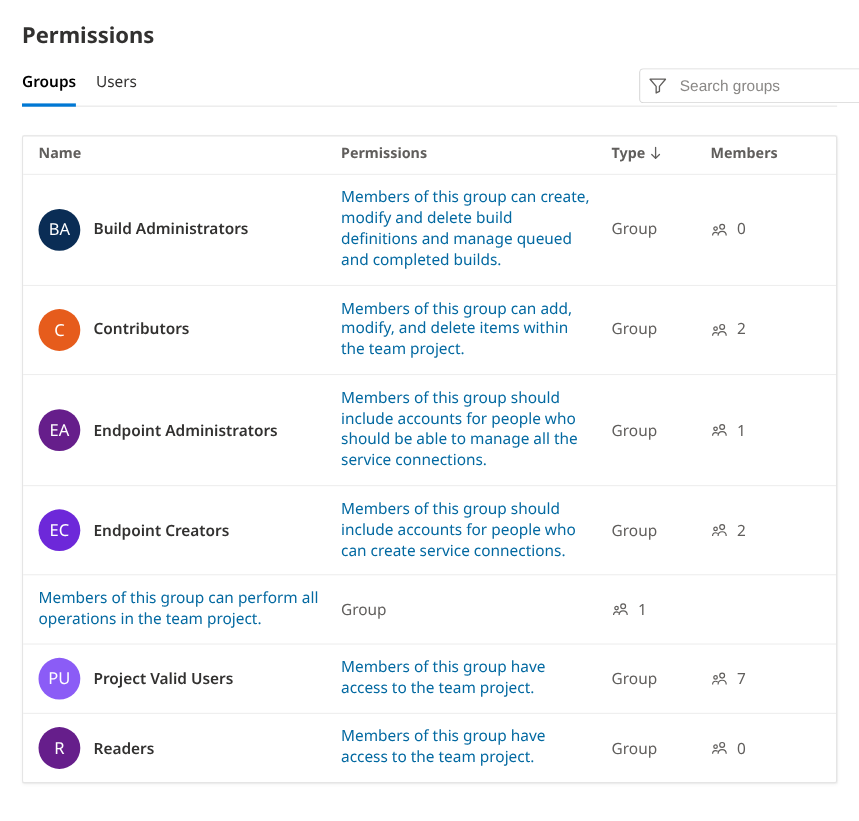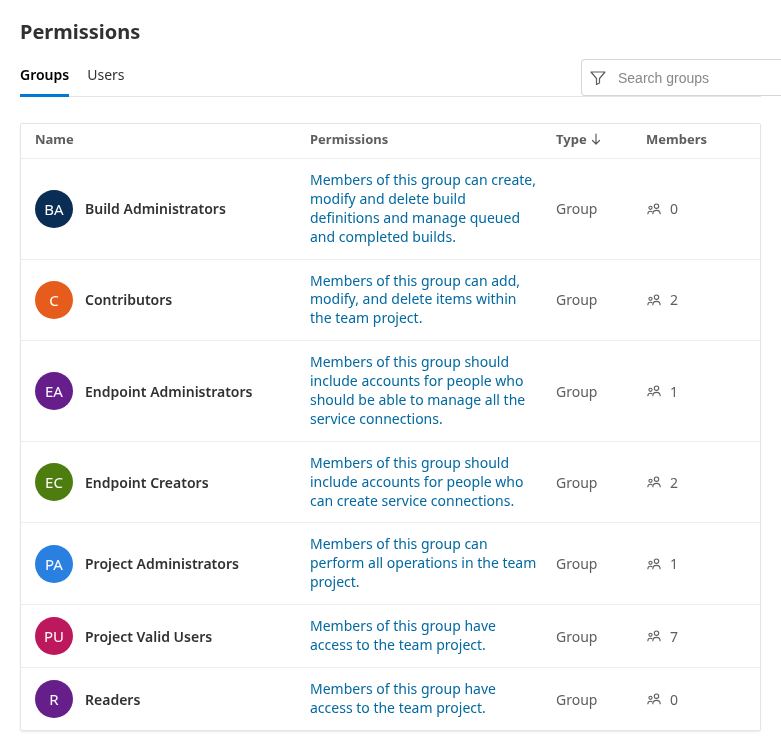--- a/index.html
+++ b/index.html
@@ -7,21 +7,21 @@
   body {
     font-family: "Segoe UI", -apple-system, system-ui, sans-serif;
     font-size: 14px;
     color: #323130;
     background: #fff;
     width: 781px;
   }
   .page { padding: 18px 20px 20px 20px; }
   .page-title { font-size: 20px; font-weight: 700; margin: 0 0 14px 0; }
 
-  .tabbar-row { display: flex; justify-content: space-between; border-bottom: 1px solid #e5e5e5; }
+  .tabbar-row { display: flex; align-items: center; justify-content: space-between; border-bottom: 1px solid #e5e5e5; }
   .tabs { display: flex; gap: 18px; }
   .tab { padding: 6px 0 10px 0; font-size: 14px; color: #323130; cursor: pointer; border-bottom: 3px solid transparent; margin-bottom: -1px; }
   .tab.active { color: #000; font-weight: 600; border-bottom-color: #0078d4; }
 
   .search-wrap { border: 1px solid #d6d6d6; border-radius: 4px; padding: 6px 8px; display: flex; align-items: center; gap: 10px; margin-right: -20px; border-right: none; border-top-right-radius: 0; border-bottom-right-radius: 0; width: 200px; }
   .search-wrap input { border: none; outline: none; font-size: 14px; color: #605e5c; background: transparent; width: 100%; }
   .search-wrap input::placeholder { color: #8a8886; }
   .filter-icon { width: 16px; height: 16px; flex-shrink: 0; }
 
   .panel { border: 1px solid #e5e5e5; border-radius: 2px; margin-top: 26px; background: #fff; box-shadow: 0 0.3px 0.9px rgba(0,0,0,0.04), 0 1.6px 3.6px rgba(0,0,0,0.04); }
@@ -131,59 +131,55 @@
                 <path d="M6.8 13.2 C6.8 10.8 8.4 9.4 10.5 9.4 C12.6 9.4 14.2 10.8 14.2 13.2"></path>
                 <circle cx="4.5" cy="6.8" r="1.6"></circle>
                 <path d="M1.8 13.2 C1.8 11.4 3 10.3 4.5 10.3 C5.3 10.3 6 10.6 6.5 11.1"></path>
               </g>
             </svg>
             <span>1</span>
           </div>
         </div>
         <div class="row">
           <div class="name-cell">
-            <div class="avatar" style="background: #4d7c0f;">EC</div>
+            <div class="avatar" style="background: #6d28d9;">EC</div>
             <span>Endpoint Creators</span>
           </div>
           <div class="desc-cell">Members of this group should include accounts for people who can create service connections.</div>
           <div class="type-cell">Group</div>
           <div class="members-cell">
             <svg class="members-icon" viewBox="0 0 16 16">
               <g fill="none" stroke="#605e5c" stroke-width="1.1">
                 <circle cx="10.5" cy="5.2" r="2.2"></circle>
                 <path d="M6.8 13.2 C6.8 10.8 8.4 9.4 10.5 9.4 C12.6 9.4 14.2 10.8 14.2 13.2"></path>
                 <circle cx="4.5" cy="6.8" r="1.6"></circle>
                 <path d="M1.8 13.2 C1.8 11.4 3 10.3 4.5 10.3 C5.3 10.3 6 10.6 6.5 11.1"></path>
               </g>
             </svg>
             <span>2</span>
           </div>
         </div>
         <div class="row">
-          <div class="name-cell">
-            <div class="avatar" style="background: rgb(42, 128, 224);">PA</div>
-            <span>Project Administrators</span>
-          </div>
           <div class="desc-cell">Members of this group can perform all operations in the team project.</div>
           <div class="type-cell">Group</div>
           <div class="members-cell">
             <svg class="members-icon" viewBox="0 0 16 16">
               <g fill="none" stroke="#605e5c" stroke-width="1.1">
                 <circle cx="10.5" cy="5.2" r="2.2"></circle>
                 <path d="M6.8 13.2 C6.8 10.8 8.4 9.4 10.5 9.4 C12.6 9.4 14.2 10.8 14.2 13.2"></path>
                 <circle cx="4.5" cy="6.8" r="1.6"></circle>
                 <path d="M1.8 13.2 C1.8 11.4 3 10.3 4.5 10.3 C5.3 10.3 6 10.6 6.5 11.1"></path>
               </g>
             </svg>
             <span>1</span>
           </div>
         </div>
         <div class="row">
           <div class="name-cell">
-            <div class="avatar" style="background: #be185d;">PU</div>
+            <div class="avatar" style="background: #8b5cf6;">PU</div>
             <span>Project Valid Users</span>
           </div>
           <div class="desc-cell">Members of this group have access to the team project.</div>
           <div class="type-cell">Group</div>
           <div class="members-cell">
             <svg class="members-icon" viewBox="0 0 16 16">
               <g fill="none" stroke="#605e5c" stroke-width="1.1">
                 <circle cx="10.5" cy="5.2" r="2.2"></circle>
                 <path d="M6.8 13.2 C6.8 10.8 8.4 9.4 10.5 9.4 C12.6 9.4 14.2 10.8 14.2 13.2"></path>
                 <circle cx="4.5" cy="6.8" r="1.6"></circle>

